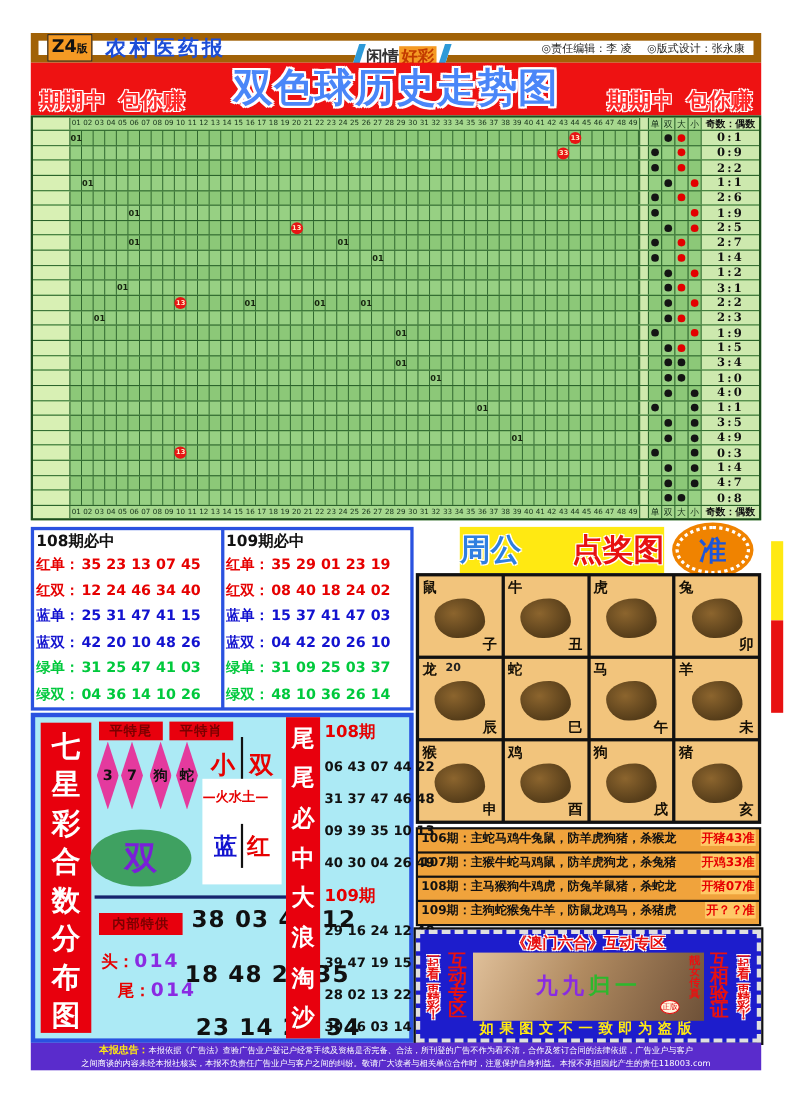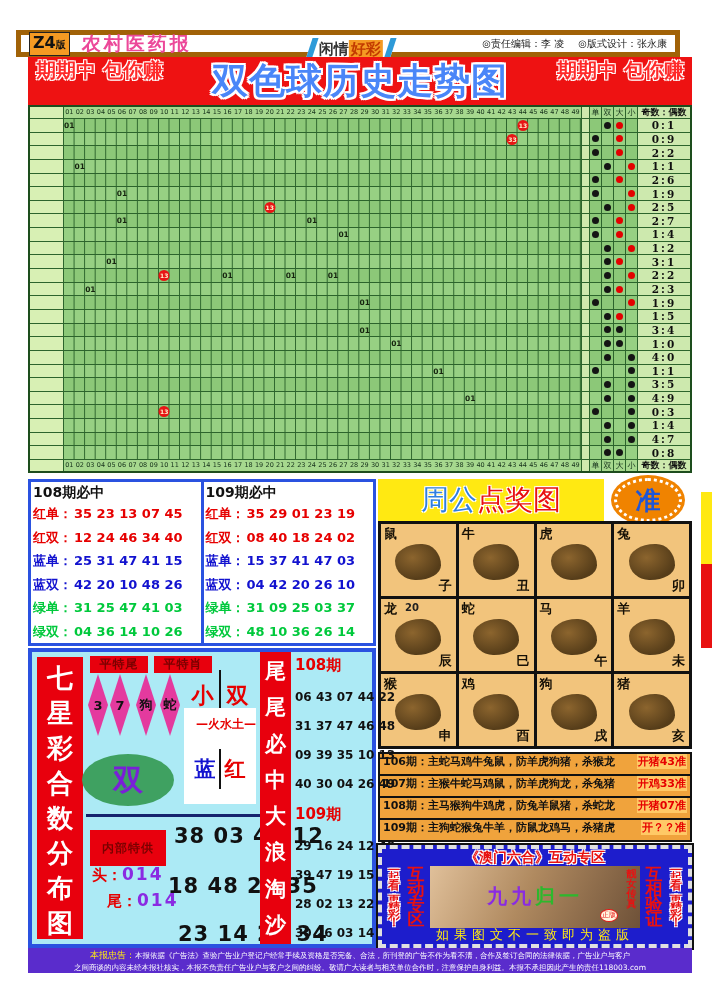--- a/index.html
+++ b/index.html
@@ -2,36 +2,36 @@
 <html><head>
 <meta charset="utf-8">
 <style>
   html,body{margin:0;padding:0;}
   .page{position:relative;width:714px;height:1008px;background:#fff;overflow:hidden;
         font-family:"DejaVu Sans",sans-serif;-webkit-font-smoothing:antialiased;}
   .ow{text-shadow:-1px -1px 0 #fff,1px -1px 0 #fff,-1px 1px 0 #fff,1px 1px 0 #fff;}
   .ow2{text-shadow:-2px -2px 0 #fff,2px -2px 0 #fff,-2px 2px 0 #fff,2px 2px 0 #fff,0 -2px 0 #fff,0 2px 0 #fff,-2px 0 0 #fff,2px 0 0 #fff;}
 
   
-  .hdr{position:absolute;left:16px;top:30px;width:664px;height:27px;border:5px solid #a16207;
+  .hdr{position:absolute;left:28px;top:30px;width:664px;height:27px;border:7px solid #a16207;
        background:#fff;display:flex;align-items:center;box-sizing:border-box;}
   .z4{background:#f59a23;border:1px solid #222;font-weight:bold;padding:0 3px;margin-left:8px;
       font-size:16px;line-height:20px;color:#111;}
   .z4 small{font-size:10px;font-weight:bold;}
-  .paper-name{color:#ec4899;font-weight:bold;font-size:19px;margin-left:12px;letter-spacing:3px;font-family:Liberation Mono, monospace;}
+  .paper-name{color:#1d4ed8;font-weight:bold;font-size:19px;margin-left:12px;letter-spacing:3px;font-family:Liberation Mono, monospace;}
   .colname{position:absolute;left:288px;top:0;height:27px;display:flex;align-items:center;}
   .colwrap{transform:skewX(-18deg);border-left:6px solid #2e9ad8;border-right:6px solid #2e9ad8;
            padding:0 4px;display:flex;height:22px;align-items:center;background:#fff;}
   .colwrap .c1{font-size:15px;font-weight:bold;color:#333;transform:skewX(18deg);}
   .colwrap .c2{font-size:15px;font-weight:bold;color:#c23a00;background:#f59a23;padding:0 2px;transform:skewX(18deg);}
   .editors{margin-left:auto;margin-right:8px;font-size:10px;color:#222;display:flex;gap:14px;white-space:nowrap;}
 
   
   .banner{position:absolute;left:28px;top:57px;width:664px;height:48px;background:#ee1212;
-          display:flex;align-items:flex-start;justify-content:space-between;padding:0 8px;box-sizing:border-box;}
+          display:flex;align-items:flex-end;justify-content:space-between;padding:0 8px;box-sizing:border-box;font-family:Liberation Mono, monospace;}
   .slogan{font-size:20px;font-weight:bold;color:#ff2a2a;white-space:nowrap;}
   .main-title{font-size:36px;font-weight:900;color:#4a86f8;letter-spacing:1px;white-space:nowrap;}
 
   
   .chart{position:absolute;left:28px;top:105px;width:664px;height:368px;border:2px solid #1d4d1d;
          box-sizing:border-box;display:flex;flex-direction:column;background:#8cc878;}
   .crow{display:flex;border-top:1px solid #2c642c;}
   .crow.first{border-top:none;}
   .axisrow{height:11px;flex:0 0 11px;background:#a6d88e;}
   .datarow{flex:1;}
@@ -59,22 +59,22 @@
   .bets{position:absolute;left:28px;top:479px;width:348px;height:167px;background:#2a52e0;
         display:flex;gap:3px;padding:3px;box-sizing:border-box;}
   .bet-box{flex:1;background:#fff;padding:1px 2px;overflow:hidden;}
   .bet-title{font-size:14px;font-weight:bold;color:#111;line-height:19px;}
   .bet-line{display:flex;font-weight:bold;font-size:13px;line-height:23.5px;white-space:nowrap;}
   .bet-label{margin-right:2px;}
   .redc{color:#e60000;} .bluec{color:#1212cf;} .greenc{color:#00c93c;}
 
   
   .zg-title{position:absolute;left:378px;top:479px;width:314px;height:42px;display:flex;}
-  .zg-left{flex:1;background:#ffe912;display:flex;align-items:center;justify-content:center;
-           font-size:28px;font-weight:400;white-space:nowrap;}
+  .zg-left{flex:1;background:#ffe912;display:flex;align-items:center;justify-content:space-between;
+           font-size:28px;font-weight:700;white-space:nowrap;margin-left:40px;}
   .zg-blue{color:#2f7fe0;} .zg-red{color:#e81111;}
   .zg-badge-area{width:88px;background:#fff;display:flex;align-items:center;justify-content:center;}
   .badge{width:62px;height:38px;background:#f08300;border-radius:50%;border:3px dotted #fff;
          box-shadow:0 0 0 3px #f08300;display:flex;align-items:center;justify-content:center;
          color:#1d56d8;font-size:25px;font-weight:900;}
   .zodiac{position:absolute;left:378px;top:521px;width:314px;height:228px;background:#111;
           display:grid;grid-template-columns:repeat(4,1fr);grid-template-rows:repeat(3,1fr);
           gap:3px;padding:3px;box-sizing:border-box;}
   .z-cell{background:#f2c47c;position:relative;}
   .z-animal{position:absolute;top:1px;left:3px;font-size:13px;font-weight:bold;color:#161006;
@@ -102,29 +102,29 @@
         display:flex;align-items:center;justify-content:center;letter-spacing:1px;}
   .chip1{left:58px;top:4px;width:58px;height:17px;}
   .chip2{left:122px;top:4px;width:58px;height:17px;}
   .diamond{position:absolute;top:22px;width:20px;height:62px;background:#e43a9e;
            clip-path:polygon(50% 0,100% 50%,50% 100%,0 50%);
            display:flex;align-items:center;justify-content:center;font-weight:bold;font-size:13px;color:#111;}
   .xsh{position:absolute;left:154px;top:18px;display:flex;align-items:center;}
   .xsh .word{width:33px;text-align:center;font-size:22px;font-weight:900;color:#e60000;}
   .vline{width:2px;height:52px;background:#111;}
   .wbox{position:absolute;left:152px;top:56px;width:72px;height:96px;background:#fff;}
-  .elements{margin-top:8px;text-align:right;color:#e60000;font-weight:bold;font-size:12px;white-space:nowrap;}
+  .elements{margin-top:8px;text-align:left;color:#e60000;font-weight:bold;font-size:12px;white-space:nowrap;}
   .lanhong{display:flex;justify-content:center;align-items:center;margin-top:16px;font-size:21px;font-weight:900;}
   .lanhong .lan{color:#1212cf;width:28px;text-align:center;}
   .lanhong .hong{color:#e60000;width:28px;text-align:center;}
   .lanhong .vline{height:40px;}
   .oval{position:absolute;left:50px;top:102px;width:92px;height:52px;background:#3fa161;border-radius:50%;
         display:flex;align-items:center;justify-content:center;color:#7a1fd8;font-size:30px;font-weight:900;}
   .dline{position:absolute;left:54px;top:162px;width:178px;height:3px;background:#16246e;}
-  .neibu{left:58px;top:178px;width:76px;height:36px;font-size:12px;}
+  .neibu{left:58px;top:178px;width:76px;height:20px;font-size:12px;}
   .bignum{position:absolute;color:#111;font-weight:900;font-size:21px;letter-spacing:1px;white-space:nowrap;}
   .n1{left:142px;top:172px;} .n2{left:136px;top:222px;} .n3{left:146px;top:270px;}
   .tw{position:absolute;font-weight:bold;font-size:15px;white-space:nowrap;}
   .tw .lab{color:#e60000;} .tw .val{color:#8a2be2;font-size:17px;letter-spacing:2px;}
   .tou{left:60px;top:212px;} .wei{left:75px;top:238px;}
   .numscol{position:absolute;left:263px;top:4px;bottom:4px;width:78px;display:flex;flex-direction:column;
            justify-content:space-between;align-items:flex-start;}
   .numscol .plabel{color:#e60000;font-weight:900;font-size:15px;}
   .numscol .nrow{color:#111;font-weight:900;font-size:12px;white-space:nowrap;}
 
@@ -138,27 +138,27 @@
   .mc-vert{width:24px;font-size:17px;line-height:15px;}
   .photo{flex:1;height:62px;margin:0 2px;background:linear-gradient(115deg,#e0c09a,#b08a60 45%,#6e5138);
          position:relative;display:flex;align-items:center;justify-content:center;overflow:hidden;}
   .photo-text span{font-size:20px;font-weight:900;letter-spacing:4px;}
   .photo-text span:nth-child(-n+2){color:#8a2be2;}
   .photo-text span:nth-child(n+3){color:#2db82d;}
   .photo-side{position:absolute;right:2px;top:3px;width:13px;font-size:10px;color:#e81111;font-weight:bold;
               line-height:10px;display:flex;flex-direction:column;align-items:center;}
   .photo-badge{position:absolute;right:22px;bottom:6px;font-size:7px;color:#e81111;border:1px solid #e81111;
                border-radius:50%;padding:2px 1px;background:#fff6e0;line-height:7px;width:14px;text-align:center;}
-  .mc-bottom{position:absolute;bottom:0;left:0;right:0;text-align:center;color:#ffe912;font-weight:400;
+  .mc-bottom{position:absolute;bottom:0;left:0;right:0;text-align:center;color:#ffe912;font-weight:700;
              font-size:13px;letter-spacing:5px;white-space:nowrap;}
 
   
   .disclaimer{position:absolute;left:28px;top:948px;width:664px;height:25px;background:#5a2ccc;
               color:#fff;font-size:7.5px;text-align:center;line-height:12px;box-sizing:border-box;padding-top:1px;}
-  .disclaimer .lab{color:#ffe912;font-weight:normal;font-size:9px;margin-top:12px;}
+  .disclaimer .lab{color:#ffe912;font-weight:bold;font-size:9px;margin-top:12px;}
   .strip{position:absolute;right:2px;width:11px;}
   .strip-y{top:492px;height:72px;background:#ffe912;}
   .strip-r{top:564px;height:84px;background:#e81111;}
 </style>
 </head>
 <body>
 
 <div class="page">
 
   <div class="hdr">

